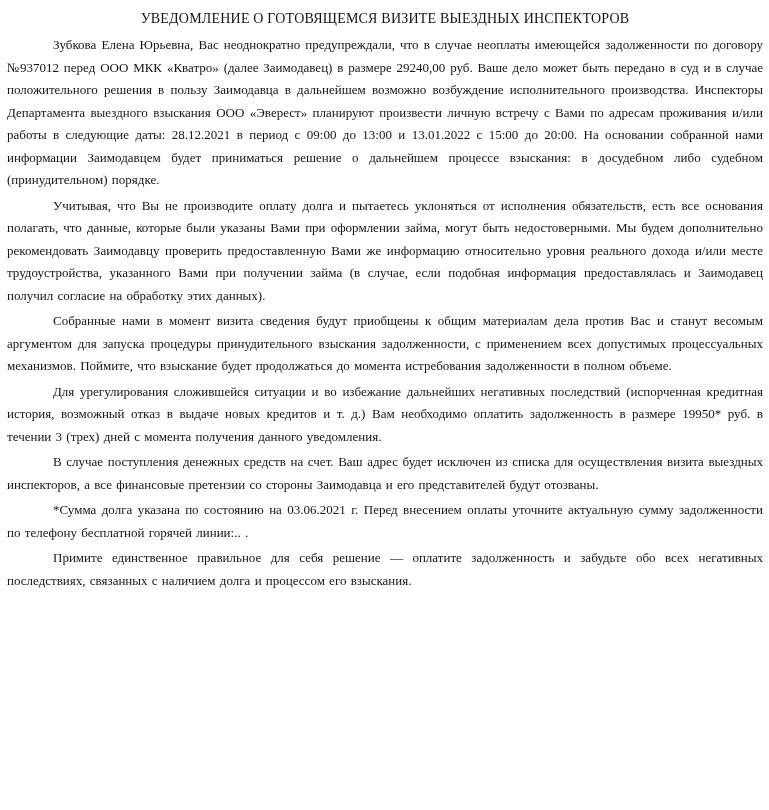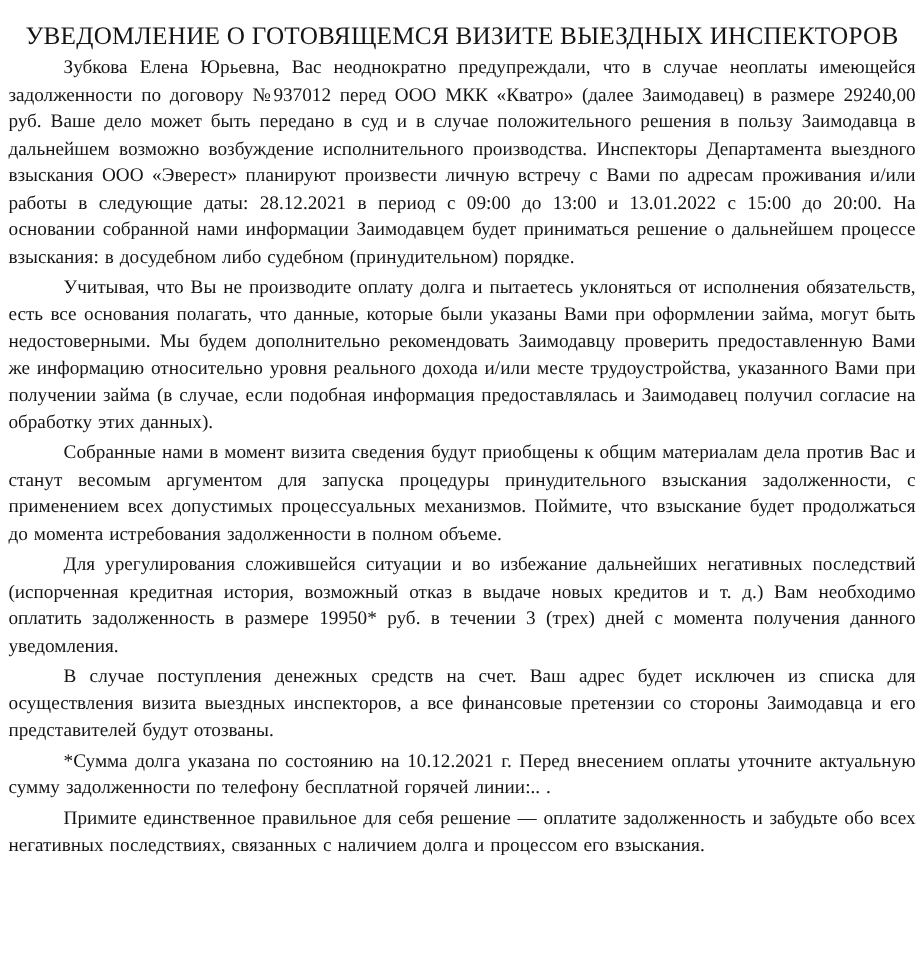--- a/index.html
+++ b/index.html
@@ -11,30 +11,30 @@
     width: 769px;
     min-height: 810px;
     box-sizing: border-box;
     background: #ffffff;
     padding: 7px 6px 2px 7px;
     font-family: "Liberation Serif", "DejaVu Serif", serif;
     color: #141414;
     overflow: hidden;
   }
   .doc-title {
-    font-size: 21px;
+    font-size: 14px;
     font-weight: 400;
     line-height: 23px;
     text-align: center;
-    margin: 12px 0 4px 0;
+    margin: 0 0 4px 0;
     letter-spacing: 0.2px;
     white-space: nowrap;
   }
   .para {
-    font-size: 16px;
+    font-size: 13px;
     line-height: 22.5px;
     text-align: justify;
     text-indent: 46px;
     margin: 0 0 3px 0;
     word-spacing: 1px;
   }
 </style>
 </head>
 <body>
 
@@ -44,16 +44,16 @@
   <p class="para">Зубкова Елена Юрьевна, Вас неоднократно предупреждали, что в случае неоплаты имеющейся задолженности по договору №937012 перед ООО МКК «Кватро» (далее Заимодавец) в размере 29240,00 руб. Ваше дело может быть передано в суд и в случае положительного решения в пользу Заимодавца в дальнейшем возможно возбуждение исполнительного производства. Инспекторы Департамента выездного взыскания ООО «Эверест» планируют произвести личную встречу с Вами по адресам проживания и/или работы в следующие даты: 28.12.2021 в период с 09:00 до 13:00 и 13.01.2022 с 15:00 до 20:00. На основании собранной нами информации Заимодавцем будет приниматься решение о дальнейшем процессе взыскания: в досудебном либо судебном (принудительном) порядке.</p>
 
   <p class="para">Учитывая, что Вы не производите оплату долга и пытаетесь уклоняться от исполнения обязательств, есть все основания полагать, что данные, которые были указаны Вами при оформлении займа, могут быть недостоверными. Мы будем дополнительно рекомендовать Заимодавцу проверить предоставленную Вами же информацию относительно уровня реального дохода и/или месте трудоустройства, указанного Вами при получении займа (в случае, если подобная информация предоставлялась и Заимодавец получил согласие на обработку этих данных).</p>
 
   <p class="para">Собранные нами в момент визита сведения будут приобщены к общим материалам дела против Вас и станут весомым аргументом для запуска процедуры принудительного взыскания задолженности, с применением всех допустимых процессуальных механизмов. Поймите, что взыскание будет продолжаться до момента истребования задолженности в полном объеме.</p>
 
   <p class="para">Для урегулирования сложившейся ситуации и во избежание дальнейших негативных последствий (испорченная кредитная история, возможный отказ в выдаче новых кредитов и т. д.) Вам необходимо оплатить задолженность в размере 19950* руб. в течении 3 (трех) дней с момента получения данного уведомления.</p>
 
   <p class="para">В случае поступления денежных средств на счет. Ваш адрес будет исключен из списка для осуществления визита выездных инспекторов, а все финансовые претензии со стороны Заимодавца и его представителей будут отозваны.</p>
 
-  <p class="para">*Сумма долга указана по состоянию на 10.12.2021 г. Перед внесением оплаты уточните актуальную сумму задолженности по телефону бесплатной горячей линии:.. .</p>
+  <p class="para">*Сумма долга указана по состоянию на 03.06.2021 г. Перед внесением оплаты уточните актуальную сумму задолженности по телефону бесплатной горячей линии:.. .</p>
 
   <p class="para">Примите единственное правильное для себя решение — оплатите задолженность и забудьте обо всех негативных последствиях, связанных с наличием долга и процессом его взыскания.</p>
 </div>
 
 </body></html>

